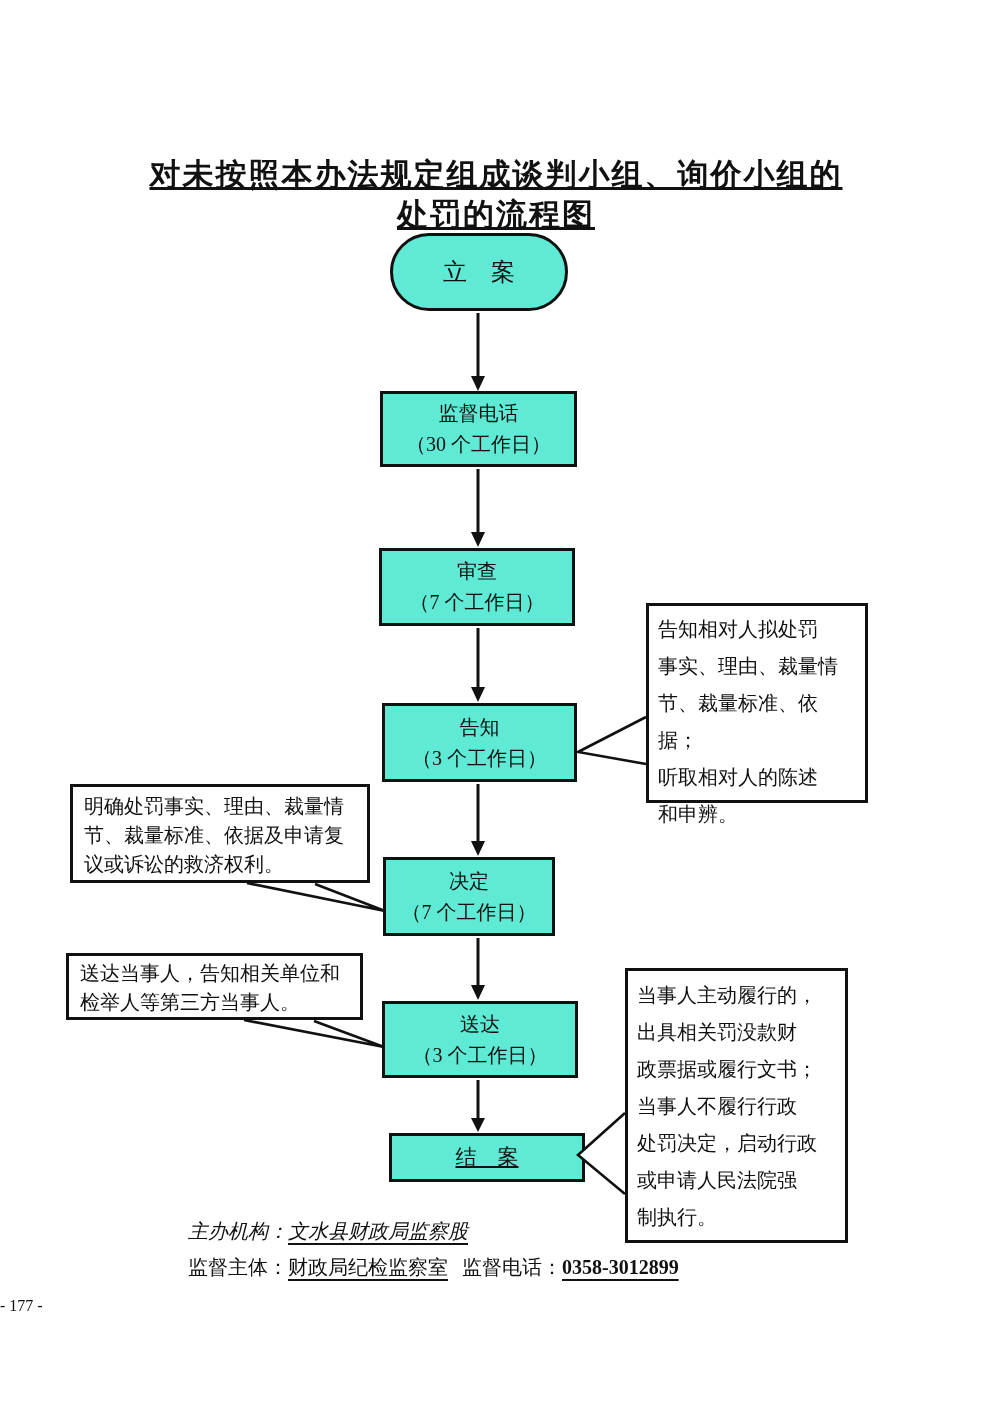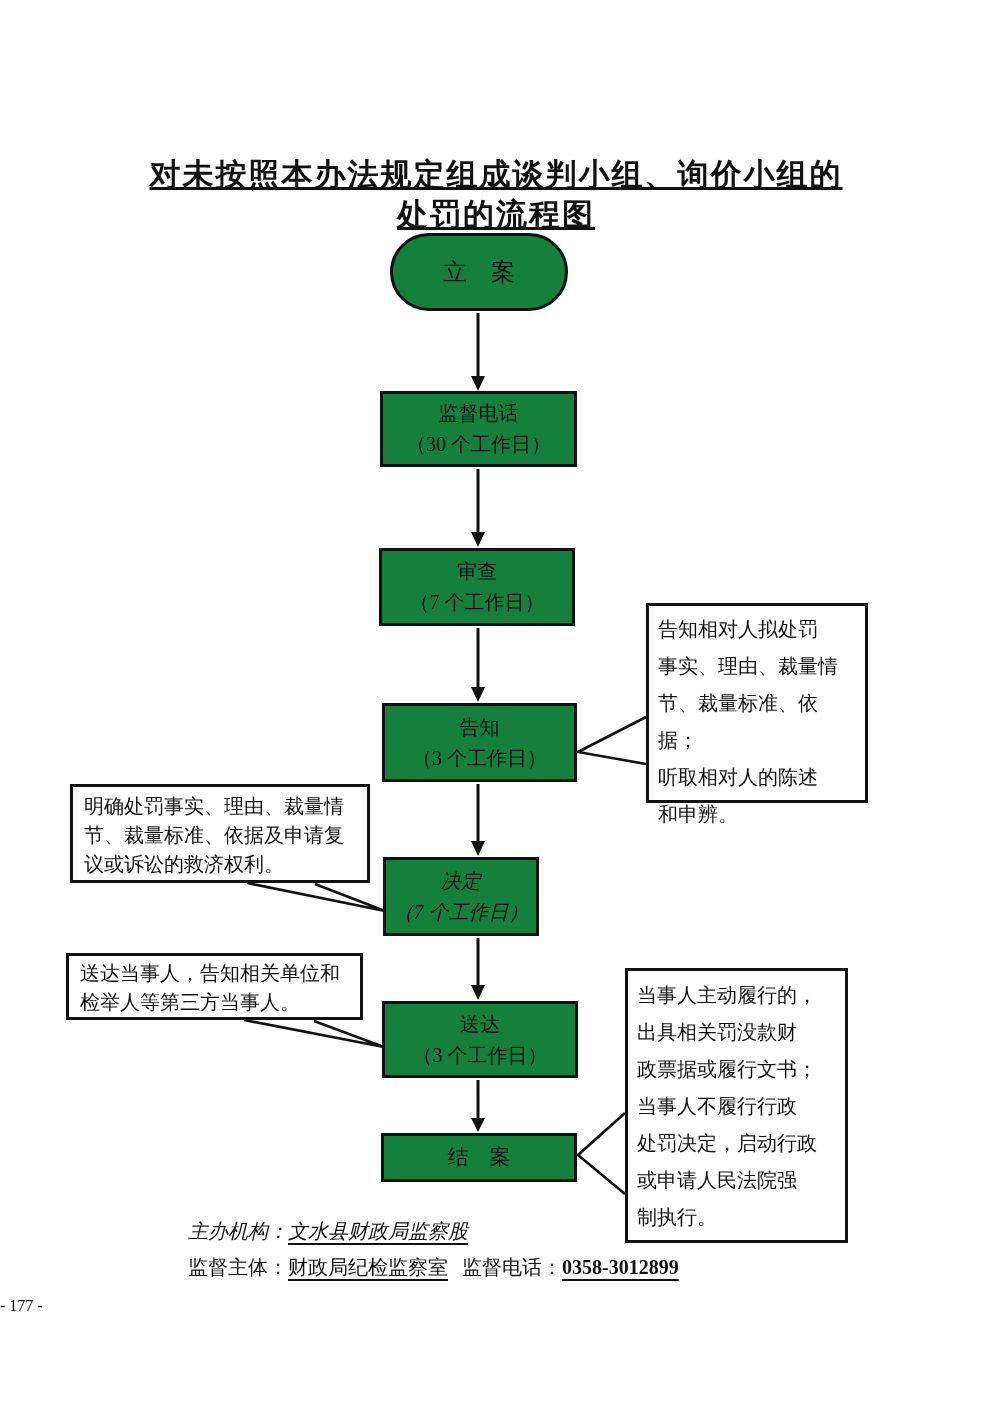--- a/index.html
+++ b/index.html
@@ -20,21 +20,21 @@
     font-size: 31px;
     font-weight: bold;
     line-height: 40px;
     letter-spacing: 2px;
   }
   .title span { display: block; text-decoration: underline; }
   .node {
     position: absolute;
     box-sizing: border-box;
     border: 3px solid #111111;
-    background: #15803d;
+    background: #5eead4;
     display: flex;
     flex-direction: column;
     align-items: center;
     justify-content: center;
     text-align: center;
     font-size: 20px;
     line-height: 31px;
   }
   .oval {
     border-radius: 40px;
@@ -51,23 +51,23 @@
     text-align: left;
   }
   #callout-notify   { left: 646px; top: 603px; width: 222px; height: 200px; padding: 5px 9px; line-height: 37px; }
   #callout-decision { left: 70px;  top: 784px; width: 300px; height: 99px;  padding: 5px 11px; line-height: 29px; }
   #callout-delivery { left: 66px;  top: 953px; width: 297px; height: 67px;  padding: 3px 11px; line-height: 29px; }
   #callout-closing  { left: 625px; top: 968px; width: 223px; height: 275px; padding: 6px 9px; line-height: 37px; }
   #node-start    { left: 390px; top: 233px;  width: 178px; height: 78px; }
   #node-step-0   { left: 380px; top: 391px;  width: 197px; height: 76px; }
   #node-step-1   { left: 379px; top: 548px;  width: 196px; height: 78px; }
   #node-step-2   { left: 382px; top: 703px;  width: 195px; height: 79px; }
-  #node-step-3   { left: 383px; top: 857px;  width: 156px; height: 79px; font-style: italic; }
+  #node-step-3   { left: 383px; top: 857px;  width: 172px; height: 79px; }
   #node-step-4   { left: 382px; top: 1001px; width: 196px; height: 77px; }
-  #node-end      { left: 381px; top: 1133px; width: 196px; height: 49px; }
+  #node-end      { left: 389px; top: 1133px; width: 196px; height: 49px; text-decoration: underline; }
   .overlay {
     position: absolute;
     left: 0; top: 0;
     width: 992px; height: 1403px;
     pointer-events: none;
   }
   .footer-line { position: absolute; left: 188px; font-size: 20px; }
   #footer-line-1 { top: 1218px; font-style: italic; }
   #footer-line-2 { top: 1254px; }
   .u { text-decoration: underline; text-underline-offset: 5px; }

